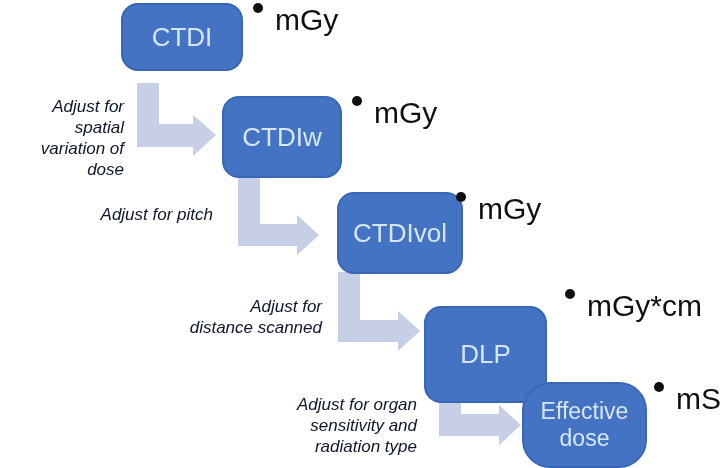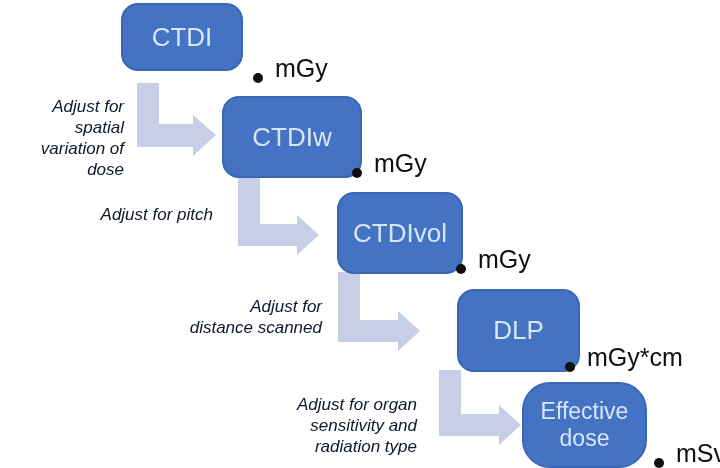--- a/index.html
+++ b/index.html
@@ -28,23 +28,23 @@
     display: flex;
     align-items: center;
     justify-content: center;
     text-align: center;
     white-space: pre-line;
   }
   .node.small-text { font-size: 23px; }
   .unit {
     position: absolute;
     display: flex;
-    align-items: flex-end;
+    align-items: flex-start;
     color: #101010;
-    font-size: 25px;
+    font-size: 30px;
     white-space: nowrap;
   }
   .dot {
     width: 10px; height: 10px;
     border-radius: 50%;
     background: #101010;
     margin-right: 12px;
     flex: 0 0 auto;
   }
   .adjust {
@@ -63,23 +63,23 @@
 <div class="canvas">
 
   <svg class="arrow-layer" viewBox="0 0 720 468" xmlns="http://www.w3.org/2000/svg">
     <polygon fill="#c7cfe6" points="137,83 159,83 159,124 193,124 193,115 216,135 193,156 193,147 137,147"></polygon>
     <polygon fill="#c7cfe6" points="238,176 260,176 260,224 297,224 297,215 319,235 297,255 297,246 238,246"></polygon>
     <polygon fill="#c7cfe6" points="338,272 360,272 360,320 398,320 398,311 420,331 398,351 398,342 338,342"></polygon>
     <polygon fill="#c7cfe6" points="439,370 461,370 461,414 499,414 499,405 521,425 499,445 499,436 439,436"></polygon>
   </svg>
 
   <div class="node" style="left:121px; top:3px; width:122px; height:68px;">CTDI</div>
-  <div class="node" style="left:222px; top:96px; width:140px; height:82px;">CTDIw</div>
+  <div class="node" style="left:222px; top:96px; width:120px; height:82px;">CTDIw</div>
   <div class="node" style="left:321px; top:192px; width:126px; height:82px;margin-left:16px;">CTDIvol</div>
-  <div class="node" style="left:424px; top:289px; width:123px; height:83px;margin-left:33px;">DLP</div>
+  <div class="node" style="left:424px; top:306px; width:123px; height:97px;">DLP</div>
   <div class="node small-text" style="left:522px; top:382px; width:125px; height:86px;border-radius:28px;">Effective dose</div>
 
   <div class="unit" style="left:253px; top:3px; height:80px;">
     <span class="dot"></span>
     <span>mGy</span>
   </div>
   <div class="unit" style="left:352px; top:96px; height:82px;">
     <span class="dot"></span>
     <span>mGy</span>
   </div>

